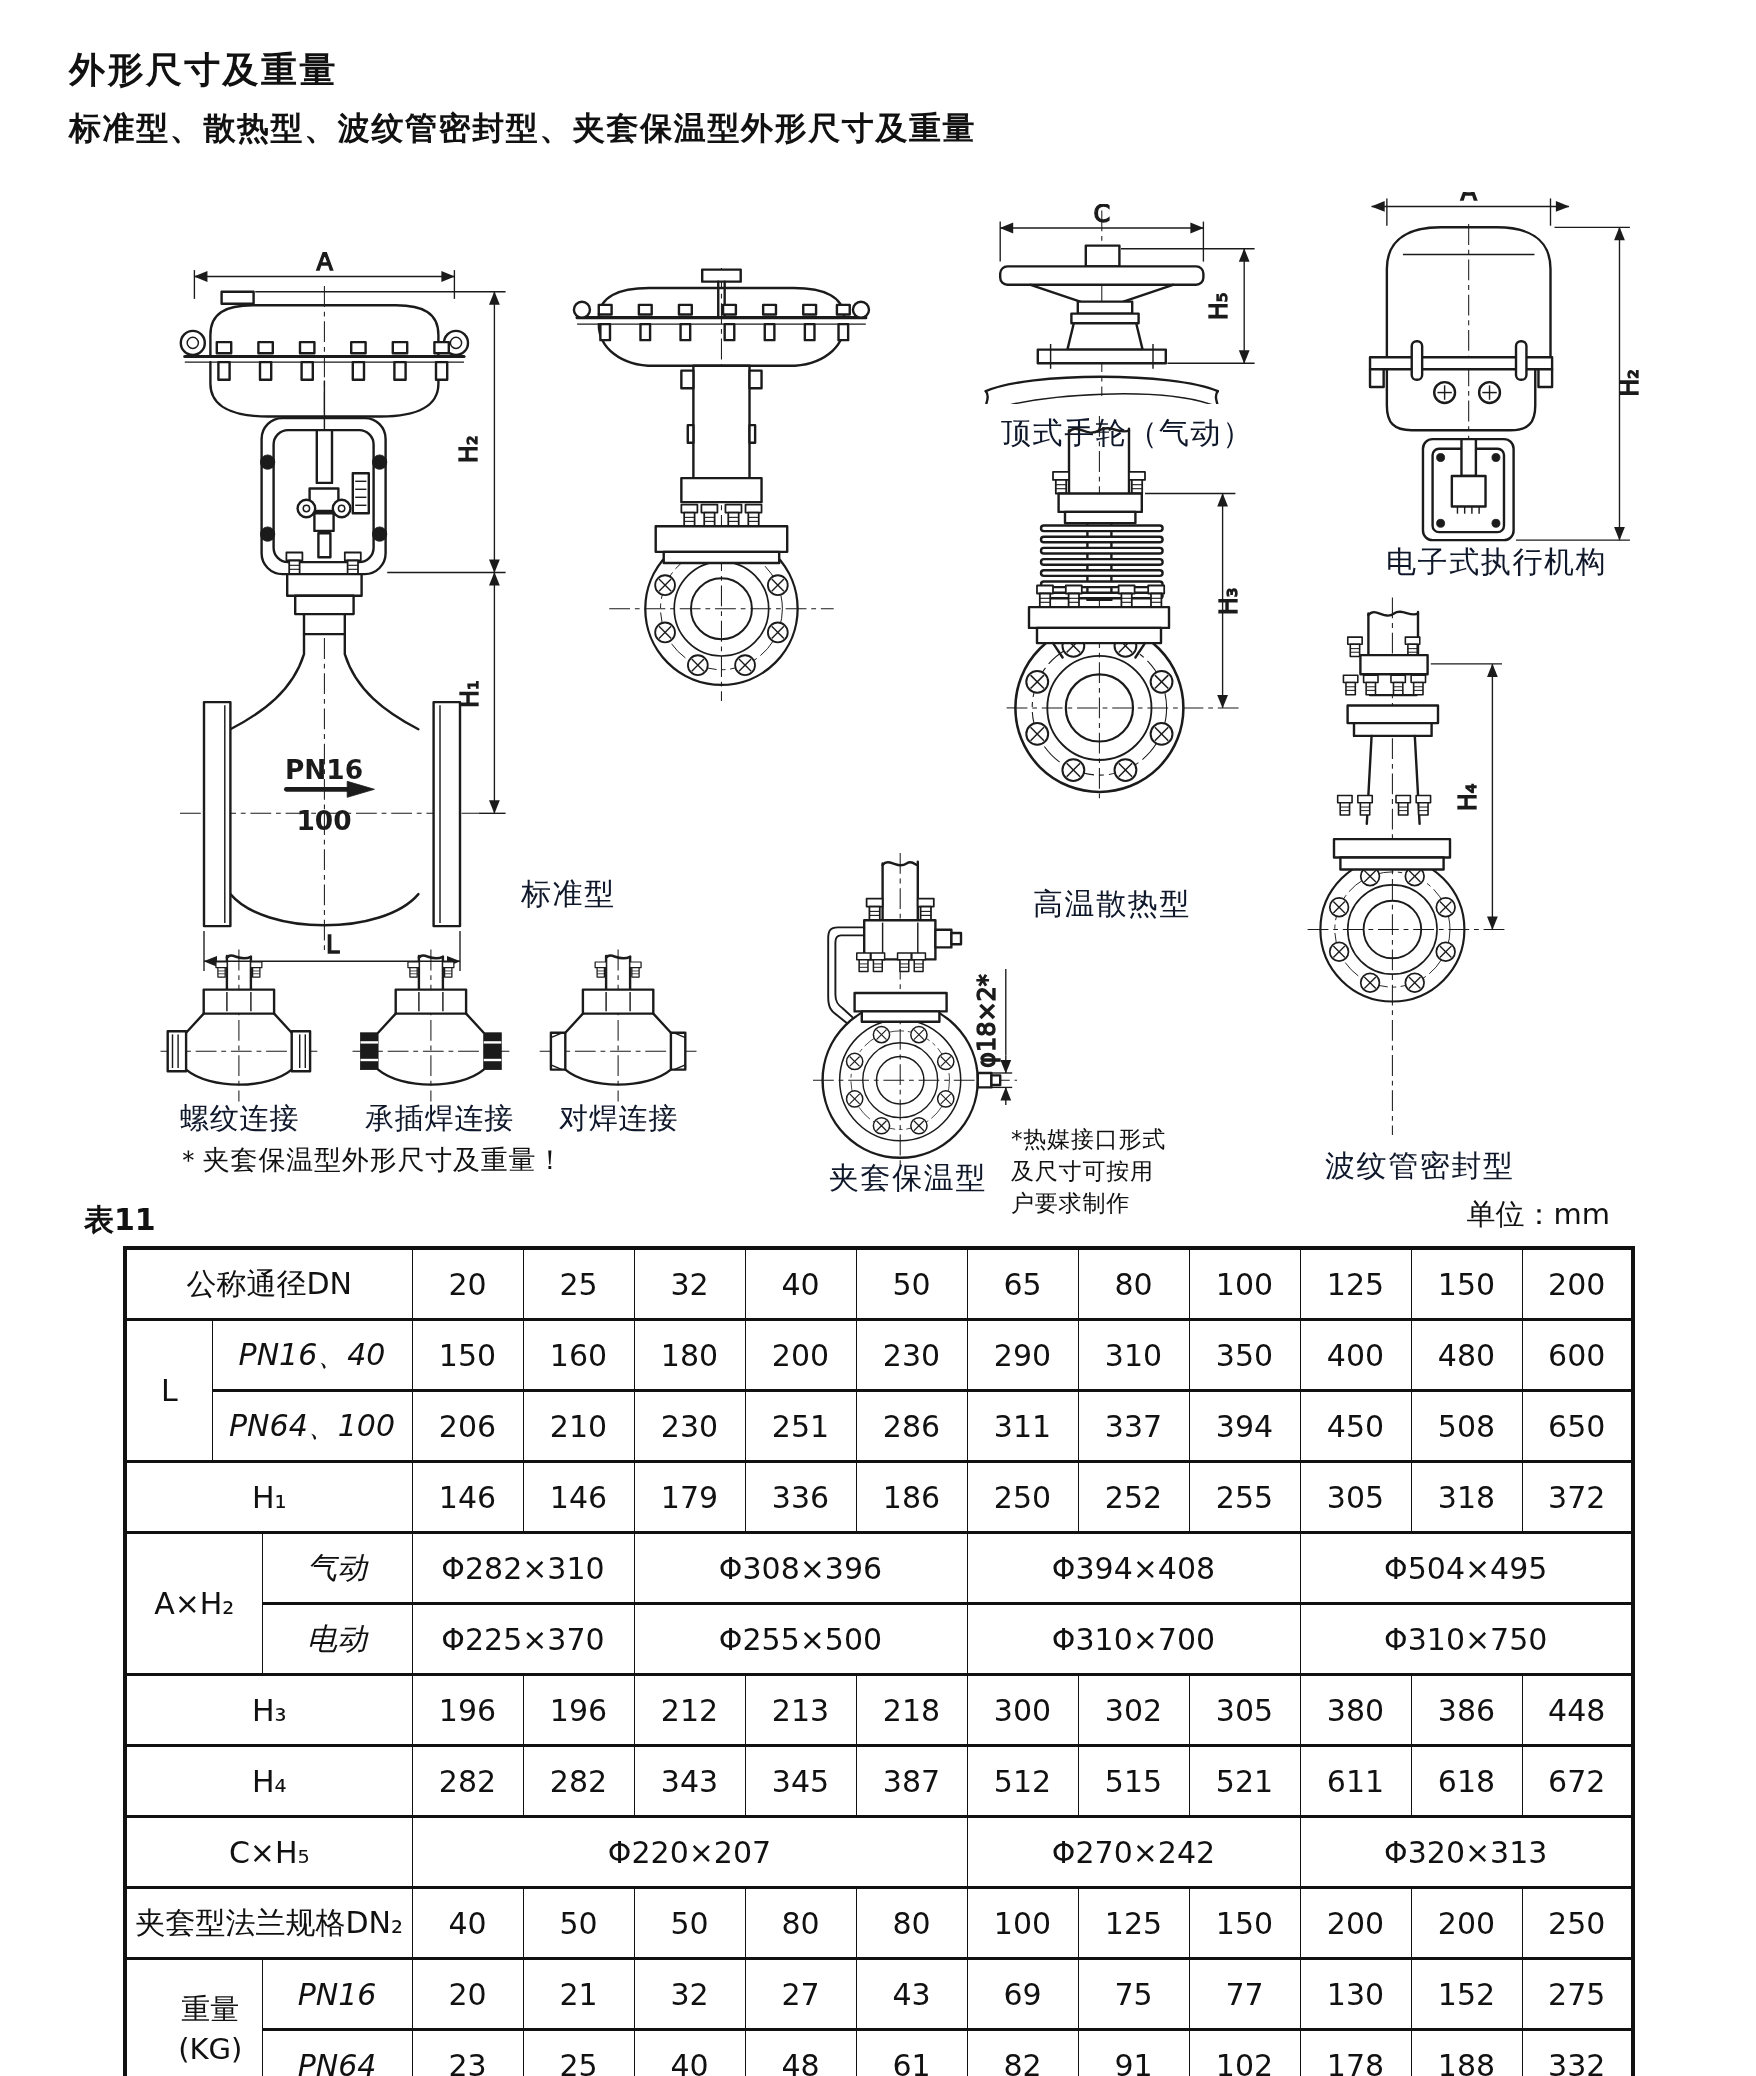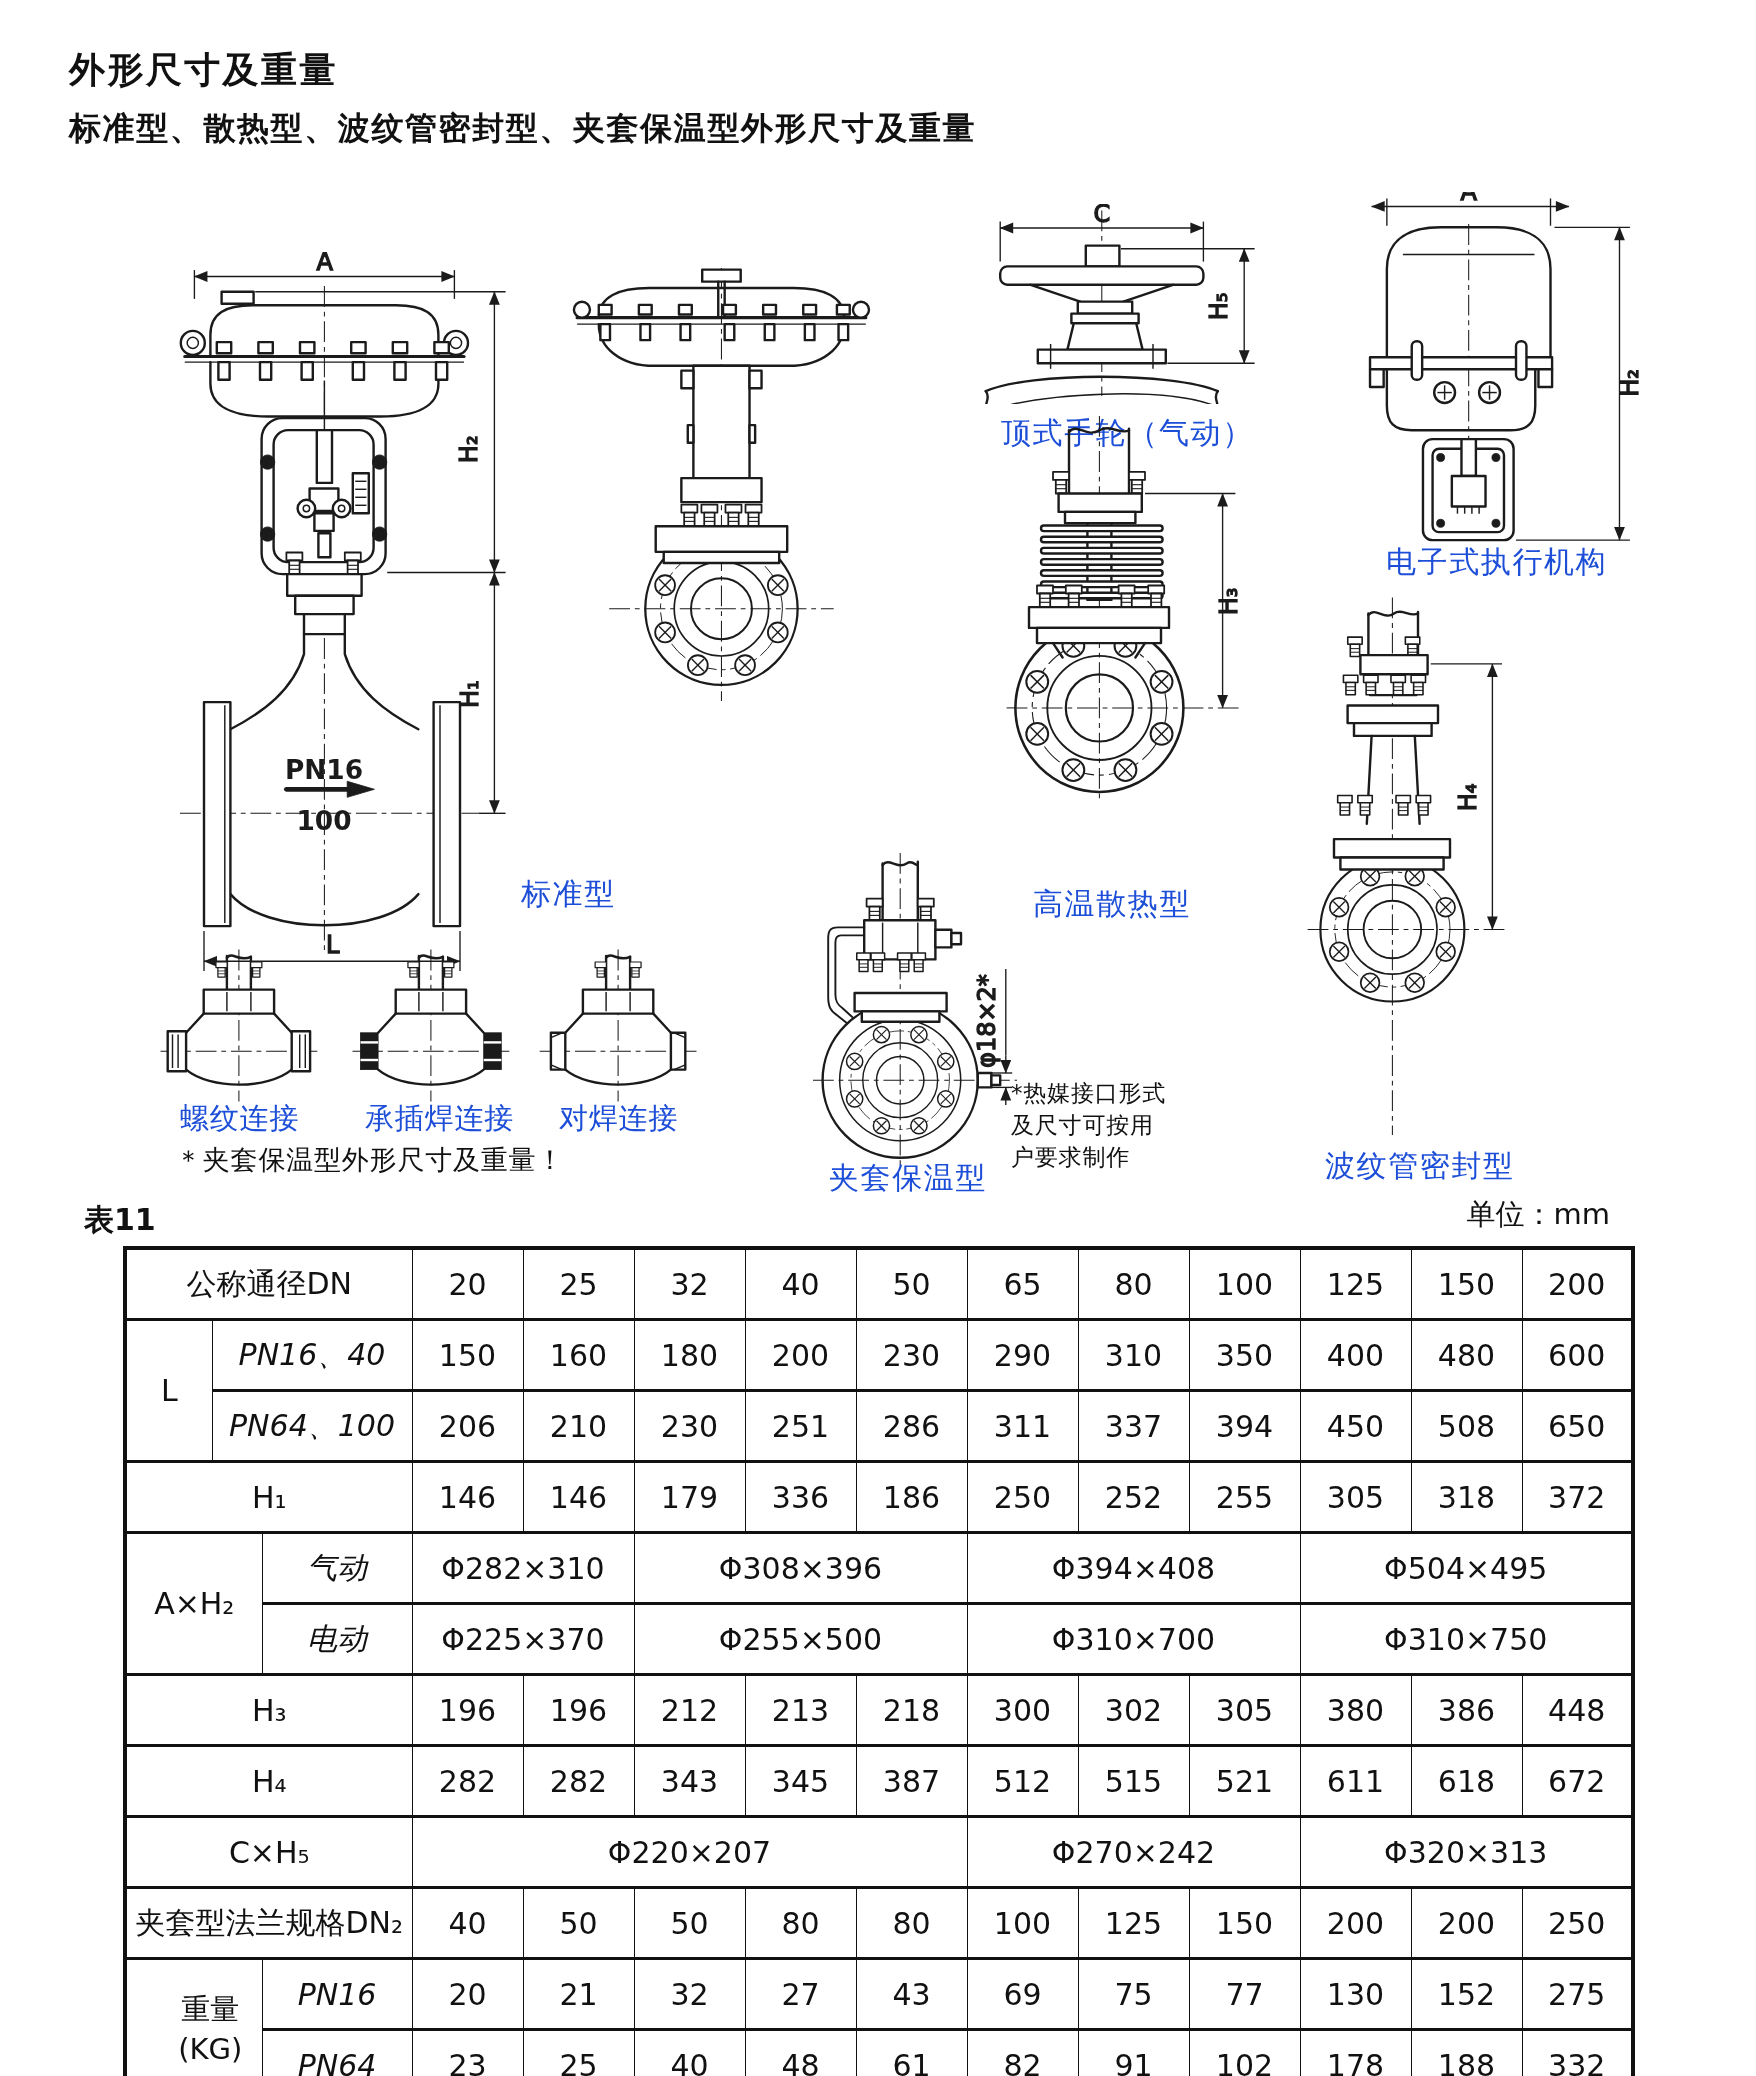--- a/index.html
+++ b/index.html
@@ -4,24 +4,24 @@
 <style>
   html,body{margin:0;padding:0;}
   body{
     width:1757px;height:2077px;position:relative;background:#fff;
     font-family:"DejaVu Sans","Liberation Sans",sans-serif;color:#111;
     overflow:hidden;
   }
   .abs{position:absolute;}
   .title{font-size:36px;font-weight:700;letter-spacing:2.4px;white-space:nowrap;}
   .subtitle{font-size:32px;font-weight:700;letter-spacing:1.6px;white-space:nowrap;}
-  .cap{position:absolute;font-size:30px;letter-spacing:1.6px;white-space:nowrap;color:#1d4ed8;text-align:right;}
+  .cap{position:absolute;font-size:30px;letter-spacing:1.6px;white-space:nowrap;color:#0f172a;text-align:right;}
   .cap-sm{font-size:29px;letter-spacing:0.8px;}
   .note1{position:absolute;font-size:27px;letter-spacing:0.8px;white-space:nowrap;}
-  .note2{position:absolute;font-size:23px;line-height:32px;letter-spacing:0.8px;}
+  .note2{position:absolute;font-size:23px;line-height:32px;letter-spacing:0.8px;margin-top:46px;}
   .tcap{position:absolute;font-size:30px;font-weight:700;}
   .unit{position:absolute;font-size:29px;text-align:right;}
 
   
   .s{stroke:#1b1b1b;fill:none;stroke-width:3;stroke-linecap:round;stroke-linejoin:round;}
   .sw{stroke:#1b1b1b;fill:#fff;stroke-width:3;stroke-linejoin:round;}
   .sf{stroke:#1b1b1b;fill:#1b1b1b;stroke-width:1;}
   .tn{stroke:#1b1b1b;fill:none;stroke-width:1.8;}
   .cl{stroke:#1b1b1b;fill:none;stroke-width:1.3;stroke-dasharray:26 6 6 6;}
   .dim{stroke:#1b1b1b;fill:none;stroke-width:1.7;}

